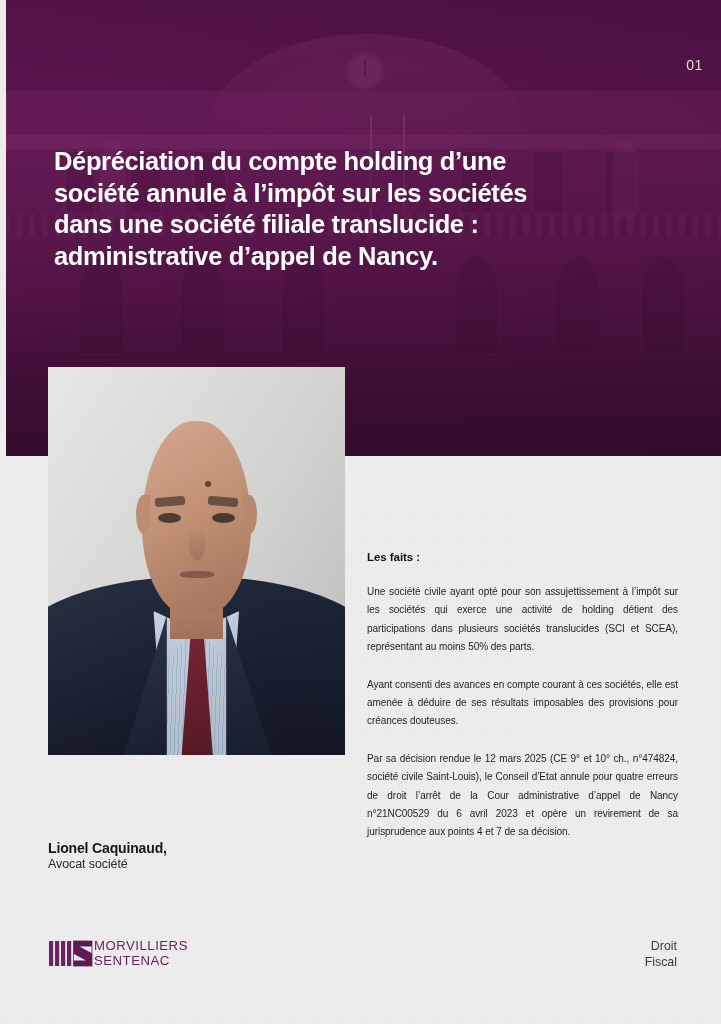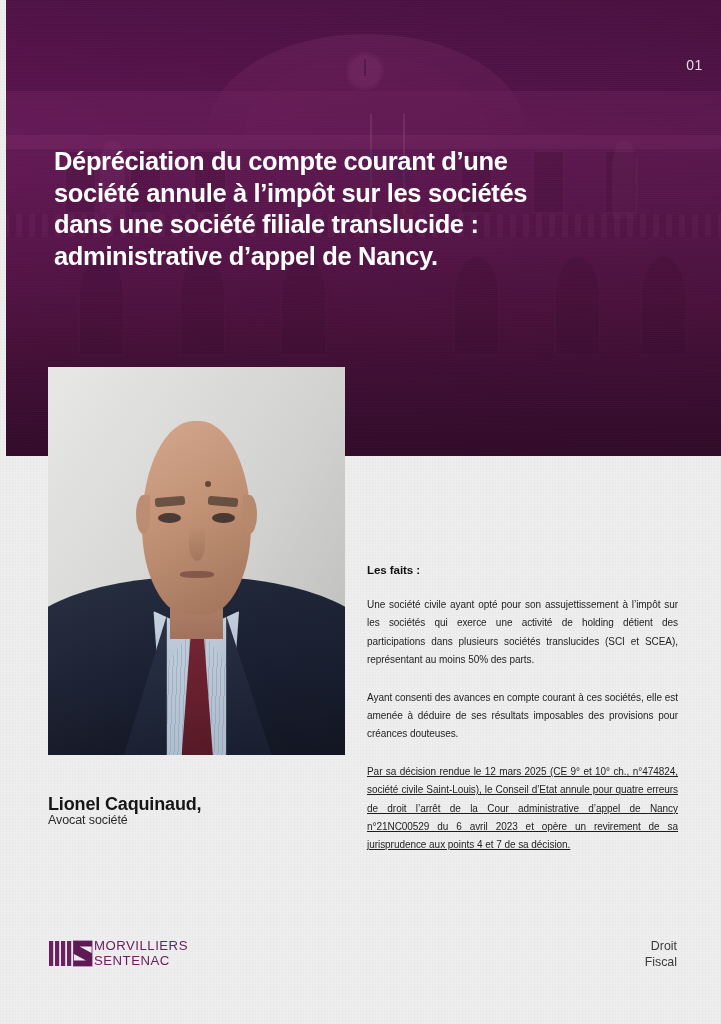--- a/index.html
+++ b/index.html
@@ -257,56 +257,57 @@
     background:linear-gradient(115deg, rgba(255,255,255,0.05) 0%, rgba(0,0,0,0.05) 60%, rgba(0,0,0,0.12) 100%);
   }
 
   
   .byline {
     position:absolute;
     left:48px; top:796px;
     width:280px;
   }
   .byline .name {
-    font-size:18px;
+    font-size:14px;
     font-weight:bold;
     color:#161616;
     letter-spacing:-0.15px;
     line-height:16px;
+    margin-top:44px;
   }
   .byline .role {
     font-size:12.5px;
     font-weight:400;
     color:#2a2a2a;
     letter-spacing:-0.1px;
     line-height:16px;
   }
 
   
   .col {
     position:absolute;
-    left:367px; top:563px;
+    left:367px; top:550px;
     width:311px;
   }
   .col .section-title {
     font-size:11.6px;
     font-weight:bold;
     color:#121212;
     letter-spacing:-0.1px;
     margin-bottom:20px;
   }
   .col p {
     font-size:10px;
     line-height:18.4px;
     color:#1e1e1e;
     text-align:justify;
     letter-spacing:-0.05px;
     margin-bottom:19px;
   }
-  .col p:last-child { margin-bottom:4px;text-decoration:underline; }
+  .col p:last-child { margin-bottom:4px; }
 
   
   .logo {
     position:absolute;
     left:49px; top:938px;
     display:flex;
     align-items:center;
     gap:1px;
   }
   .logo .mark { width:44px; height:29px; display:block; }
@@ -362,21 +363,21 @@
       <div class="arch" style="left:62%"></div>
       <div class="arch" style="left:76%"></div>
       <div class="arch" style="left:88%"></div>
     </div>
     <div class="tint"></div>
     <div class="grain"></div>
 
     <div class="page-number">01</div>
 
     <div class="header-title">
-      <span class="ln">Dépréciation du compte courant d’une</span>
+      <span class="ln">Dépréciation du compte holding d’une</span>
       <span class="ln">société annule à l’impôt sur les sociétés</span>
       <span class="ln">dans une société filiale translucide :</span>
       <span class="ln">administrative d’appel de Nancy.</span>
     </div>
   </div>
 
   <div class="portrait">
     <div class="pbg"></div>
     <div class="suit"></div>
     <div class="shirt"></div>

